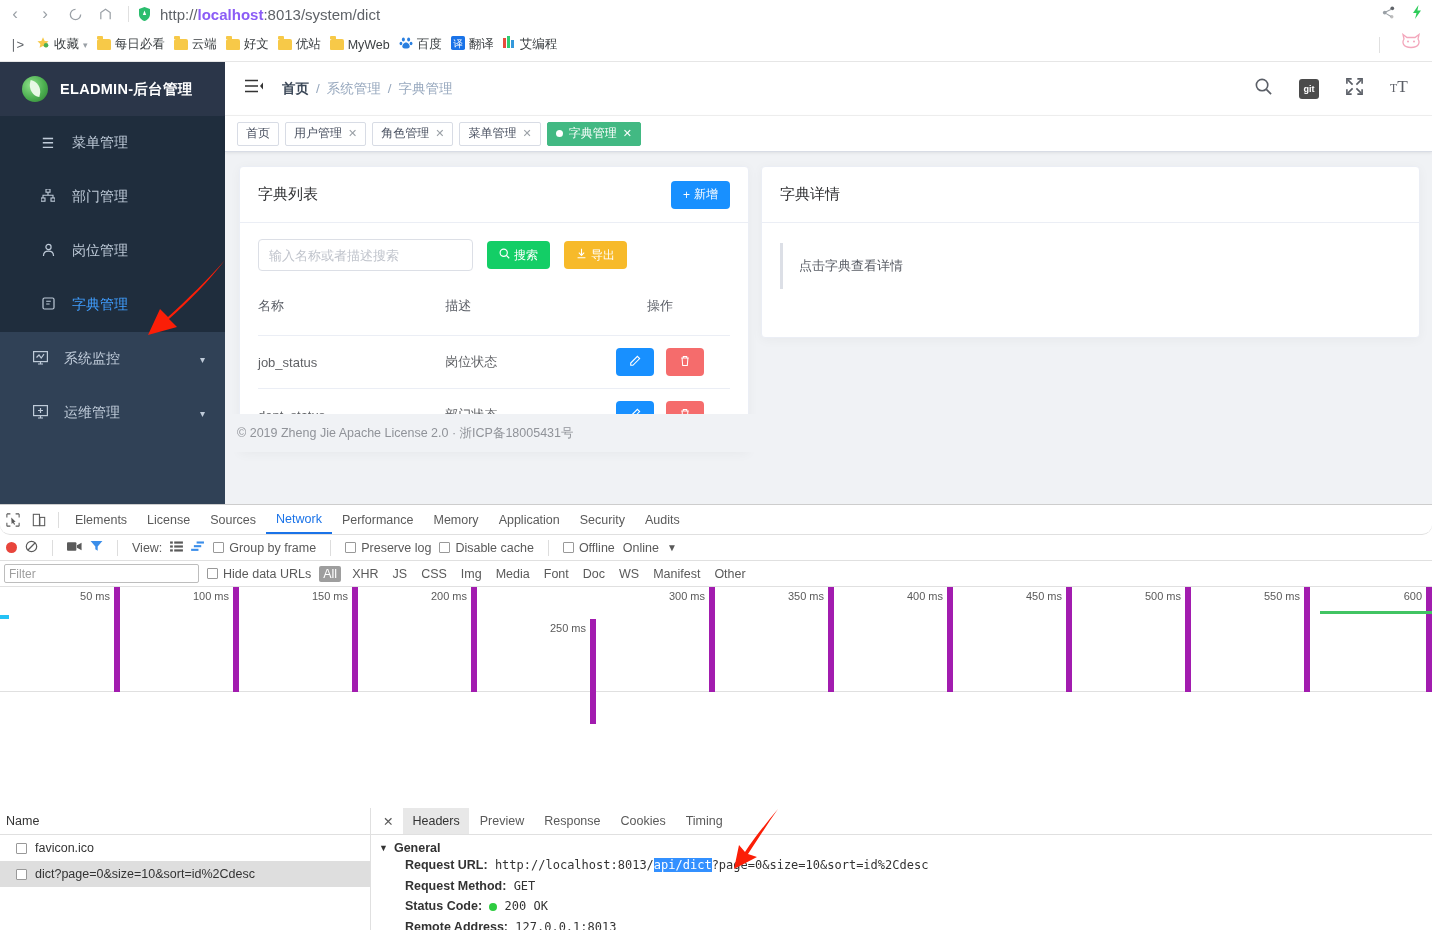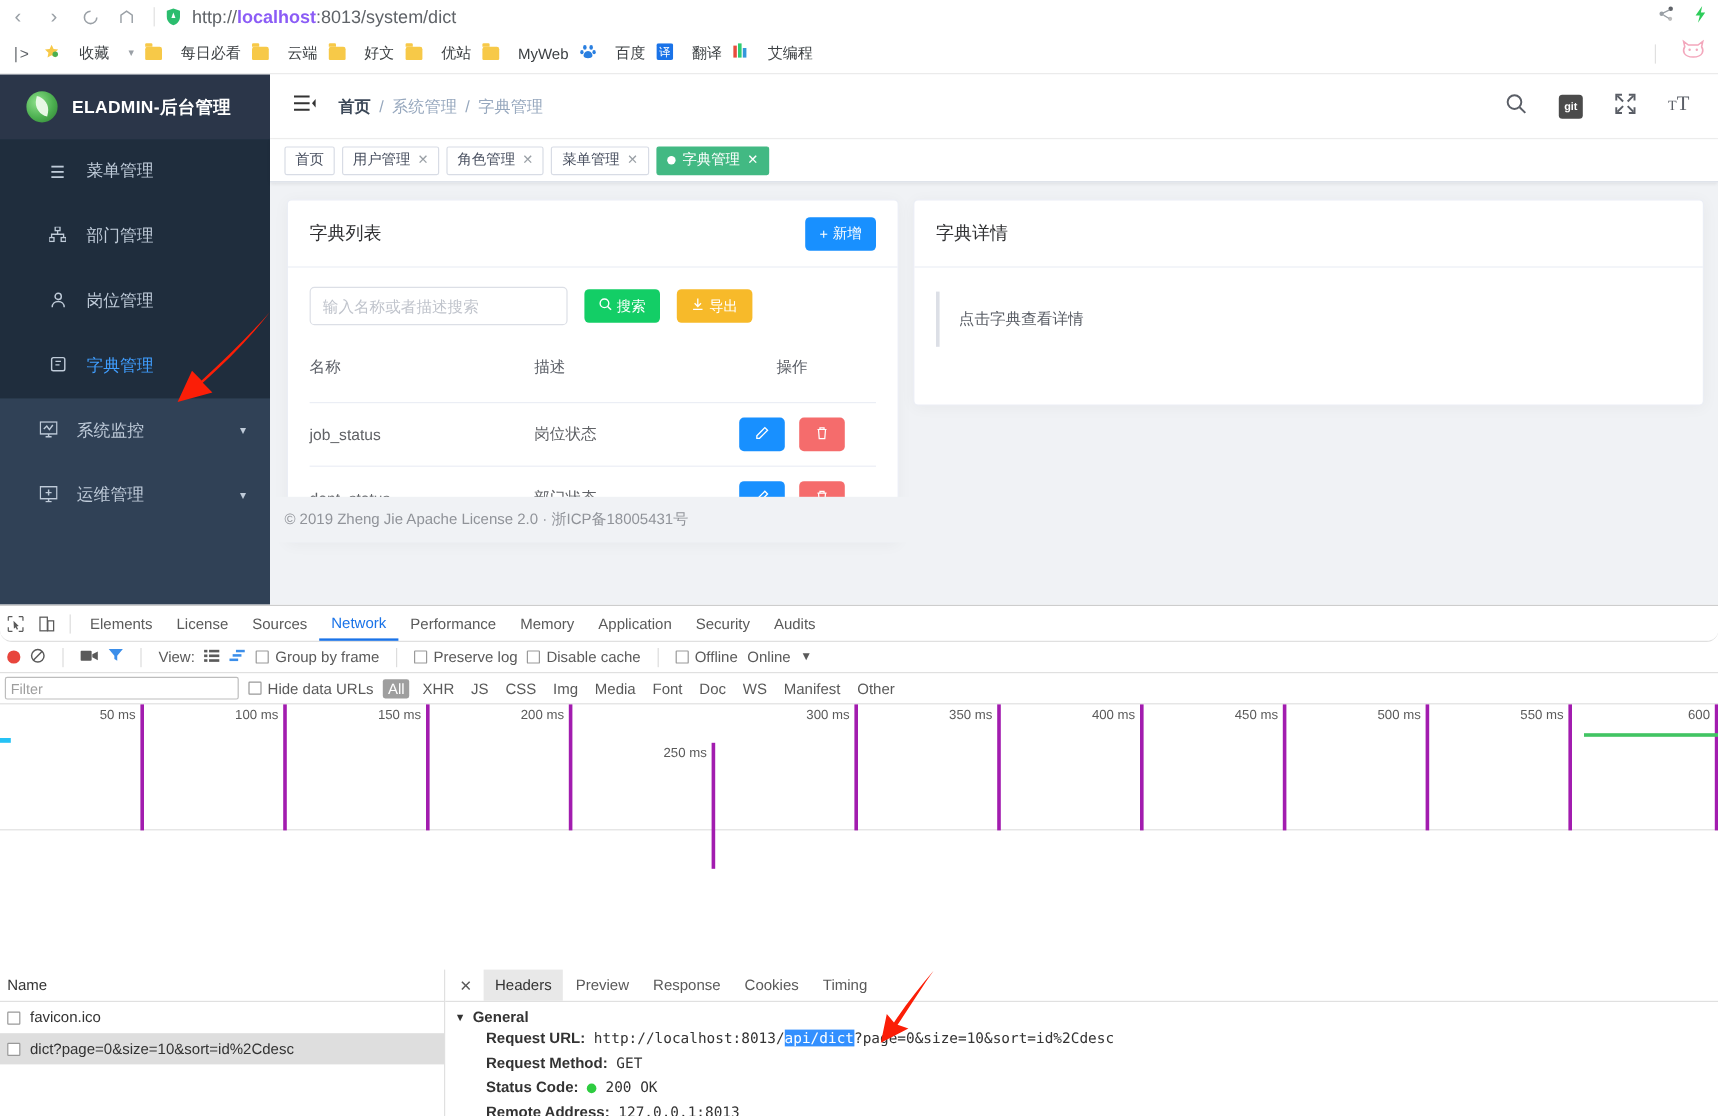--- a/index.html
+++ b/index.html
@@ -16,21 +16,21 @@
   .nav-btn { width:30px; height:28px; display:flex; align-items:center; justify-content:center;
              color:#9aa0a6; font-size:17px; }
   .nav-sep { width:1px; height:16px; background:#e0e0e0; margin:0 8px; }
   #url-text { font-size:15px; color:#5f6368; white-space:nowrap; display:flex; align-items:center; }
   #url-text b { color:#8b5cf6; font-weight:bold; }
   .shield { width:15px; height:16px; margin-right:8px; }
   #nav-right { position:absolute; right:8px; top:0; height:28px; display:flex; align-items:center; gap:14px; }
 
   #bookmarks-bar { position:absolute; left:0; top:28px; width:1432px; height:34px;
                    display:flex; align-items:center; border-bottom:1px solid #e6e6e6; }
-  .bk { display:flex; align-items:center; gap:16px; font-size:12.5px; color:#3c4043; margin-right:9px; white-space:nowrap; }
+  .bk { display:flex; align-items:center; gap:4px; font-size:12.5px; color:#3c4043; margin-right:9px; white-space:nowrap; }
   .folder-ico { width:14px; height:11px; background:#f7c948; border-radius:2px 2px 1px 1px; position:relative; flex:none; }
   .folder-ico::before { content:""; position:absolute; left:0; top:-3px; width:6px; height:3px; background:#f7c948; border-radius:1px 1px 0 0; }
   #bk-left-ico { color:#5f6368; font-size:13px; margin:0 12px 0 10px; }
   .chev { font-size:9px; color:#9aa0a6; }
   #bk-right { position:absolute; right:10px; top:0; height:34px; display:flex; align-items:center; gap:12px; }
 
   
   #app { position:absolute; left:0; top:62px; width:1432px; height:442px; background:#fff; overflow:hidden; }
 
   
@@ -113,29 +113,29 @@
 
   #dt-filterbar { height:26px; display:flex; align-items:center; gap:8px; padding:0 4px;
                   border-bottom:1px solid #e0e0e0; color:#5a5a5a; }
   #filter-input { width:195px; height:19px; border:1px solid #bdbdbd; border-radius:2px; padding:0 4px;
                   font-size:12px; outline:none; font-family:inherit; }
   #filter-input::placeholder { color:#9e9e9e; }
   .ftype { padding:0 3px; cursor:pointer; }
   .ftype.sel { background:#9e9e9e; color:#fff; border-radius:2px; padding:1px 4px; }
 
   #overview { height:105px; position:relative; border-bottom:1px solid #e0e0e0; }
-  .tick { position:absolute; top:0; height:105px; border-right:3px solid #a21caf; }
+  .tick { position:absolute; top:0; height:105px; border-right:6px solid #a21caf; }
   .tick span { position:absolute; right:4px; top:3px; font-size:11px; color:#5a5a5a; white-space:nowrap; }
   #blue-mark { position:absolute; left:0; top:28px; width:9px; height:4px; background:#25c2f5; }
   #green-bar { position:absolute; left:1320px; top:24px; width:112px; height:3px; background:#41c463; }
 
   #dt-bottom { position:absolute; left:0; top:303px; width:1432px; height:123px; display:flex; }
   #req-list { width:371px; border-right:1px solid #e0e0e0; }
   #req-head { height:27px; display:flex; align-items:center; padding-left:6px; border-bottom:1px solid #e0e0e0; }
-  .req-row { height:26px; display:flex; align-items:center; gap:8px; padding-left:6px; font-size:12.5px; }
+  .req-row { height:26px; display:flex; align-items:center; gap:8px; padding-left:16px; font-size:12.5px; }
   .req-row.sel { background:#dedede; }
   #detail-pane { flex:1; position:relative; }
   #detail-tabs { height:27px; display:flex; align-items:center; border-bottom:1px solid #e0e0e0; gap:2px; padding-left:4px; }
   .dtab { padding:0 9px; height:26px; display:flex; align-items:center; color:#5a5a5a; cursor:pointer; }
   .dtab.active { background:#e8e8e8; color:#333; }
   #close-x { color:#5a5a5a; padding:0 8px; cursor:pointer; }
   #headers-body { padding:4px 0 0 8px; }
   .sec-title { font-weight:bold; font-size:12.5px; color:#333; display:flex; align-items:center; gap:6px; margin-top:2px; }
   .sec-title .tri { font-size:9px; }
   .hrow { margin-left:26px; font-family:"DejaVu Sans Mono", monospace; font-size:12px; color:#333;

